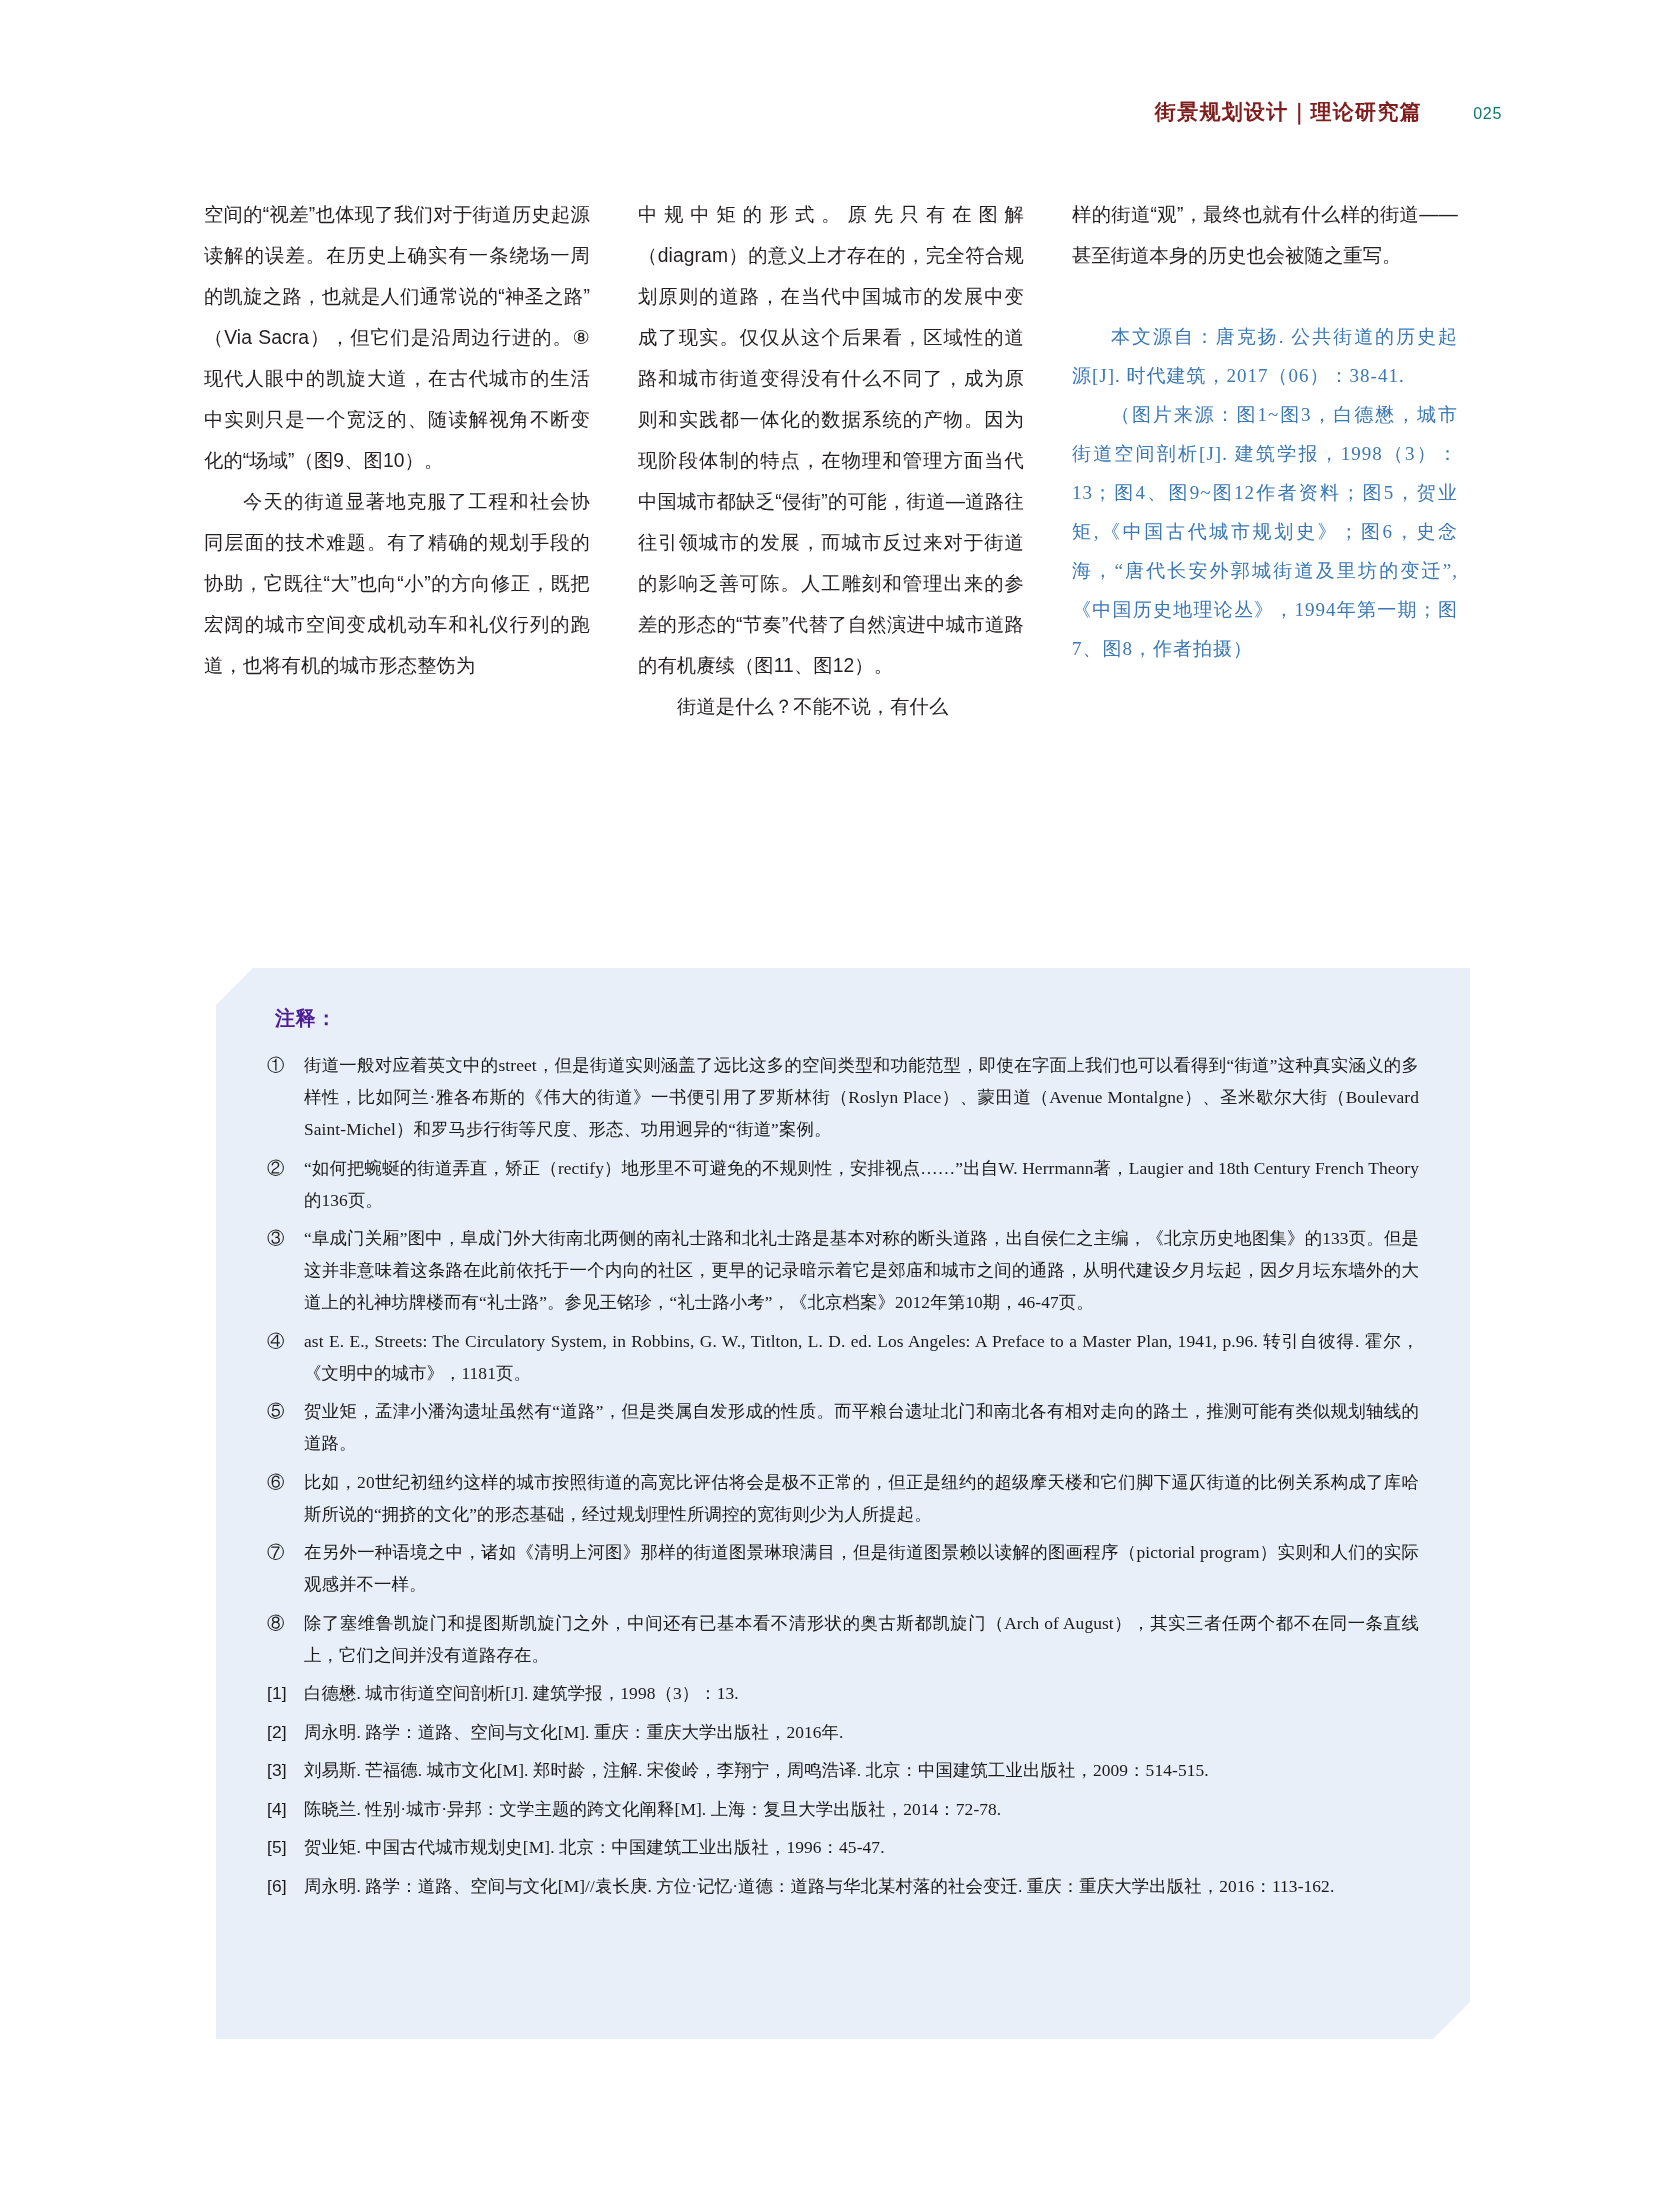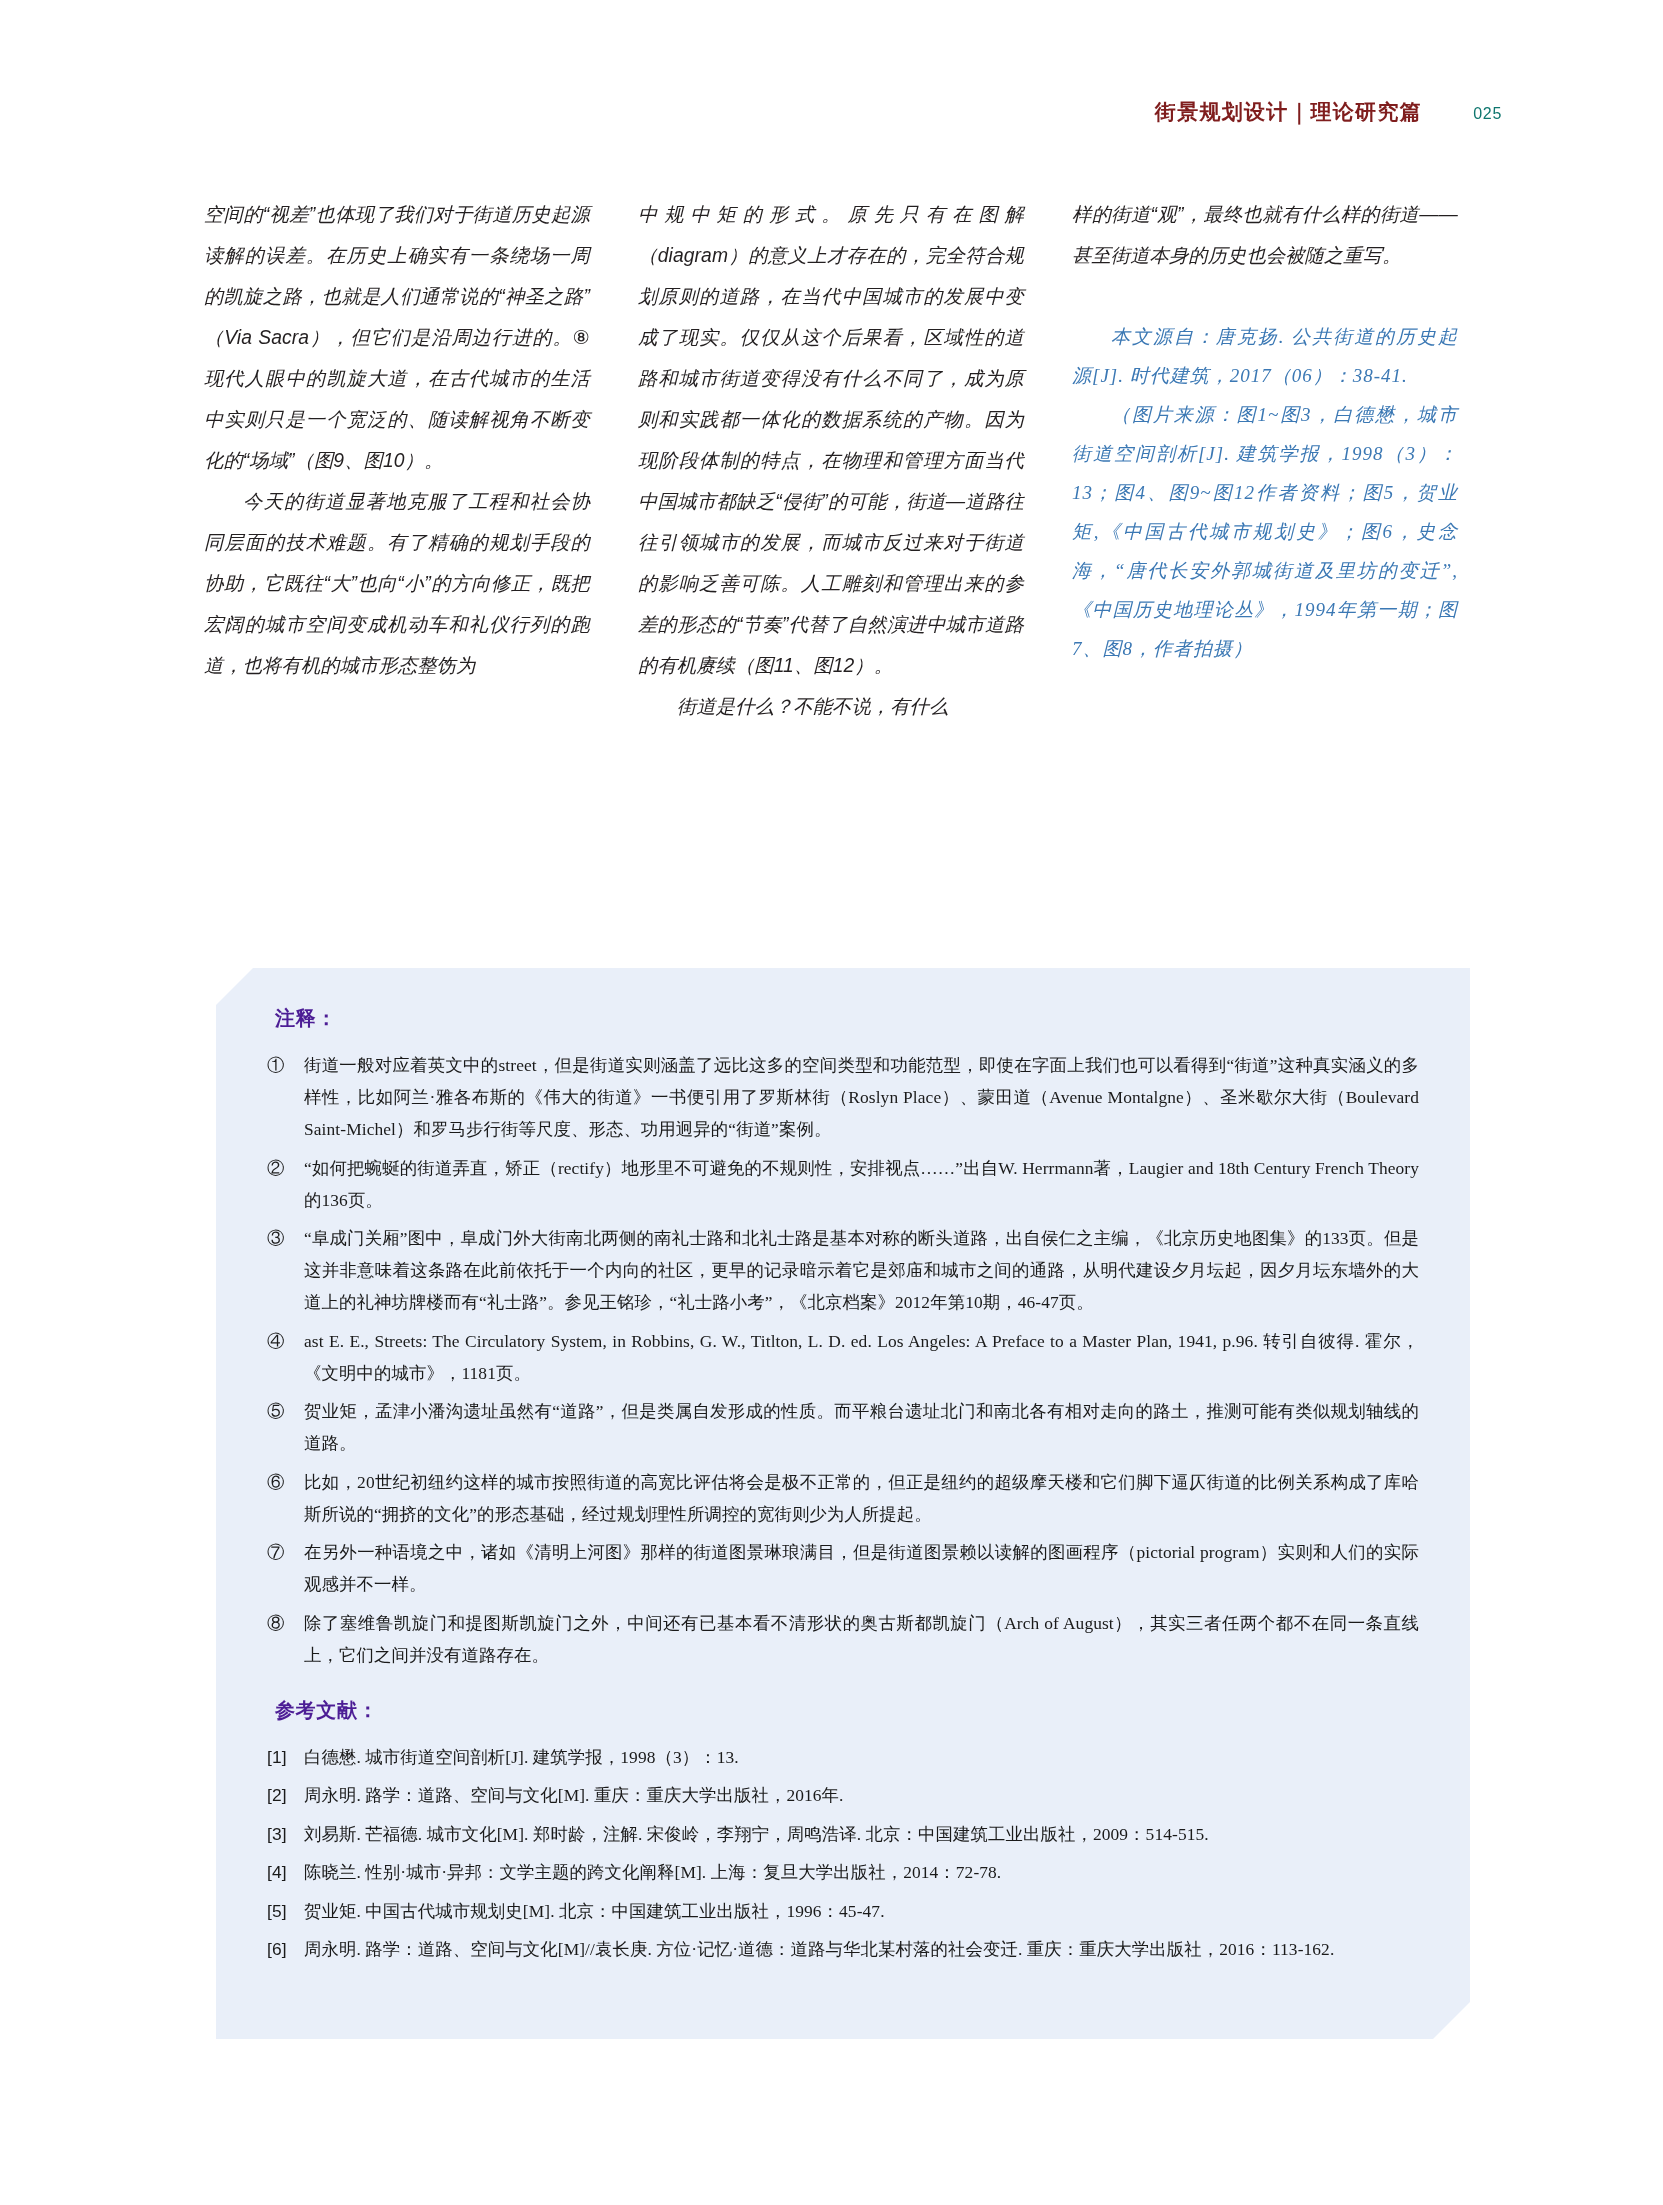--- a/index.html
+++ b/index.html
@@ -48,21 +48,20 @@
   .body-columns {
     position: absolute;
     top: 194px;
     left: 204px;
     width: 1255px;
     display: flex;
     gap: 48px;
   }
   .col {
     width: 386px;
-    font-style: italic;
   }
   .col p {
     margin: 0;
     font-size: 19.3px;
     line-height: 41px;
     text-align: justify;
     text-justify: inter-ideograph;
     letter-spacing: 0.1px;
     color: #231f20;
   }
@@ -217,21 +216,20 @@
     <li class="note-item">
       <span class="note-marker">⑦</span>
       <span class="note-body">在另外一种语境之中，诸如《清明上河图》那样的街道图景琳琅满目，但是街道图景赖以读解的图画程序（pictorial program）实则和人们的实际观感并不一样。</span>
     </li>
     <li class="note-item">
       <span class="note-marker">⑧</span>
       <span class="note-body">除了塞维鲁凯旋门和提图斯凯旋门之外，中间还有已基本看不清形状的奥古斯都凯旋门（Arch of August），其实三者任两个都不在同一条直线上，它们之间并没有道路存在。</span>
     </li>
   </ul>
 
-  <div class="panel-heading refs-heading">参考文献：</div>
 
   <ul class="ref-list">
     <li class="ref-item">
       <span class="ref-marker">[1]</span>
       <span class="ref-body">白德懋. 城市街道空间剖析[J]. 建筑学报，1998（3）：13.</span>
     </li>
     <li class="ref-item">
       <span class="ref-marker">[2]</span>
       <span class="ref-body">周永明. 路学：道路、空间与文化[M]. 重庆：重庆大学出版社，2016年.</span>
     </li>

